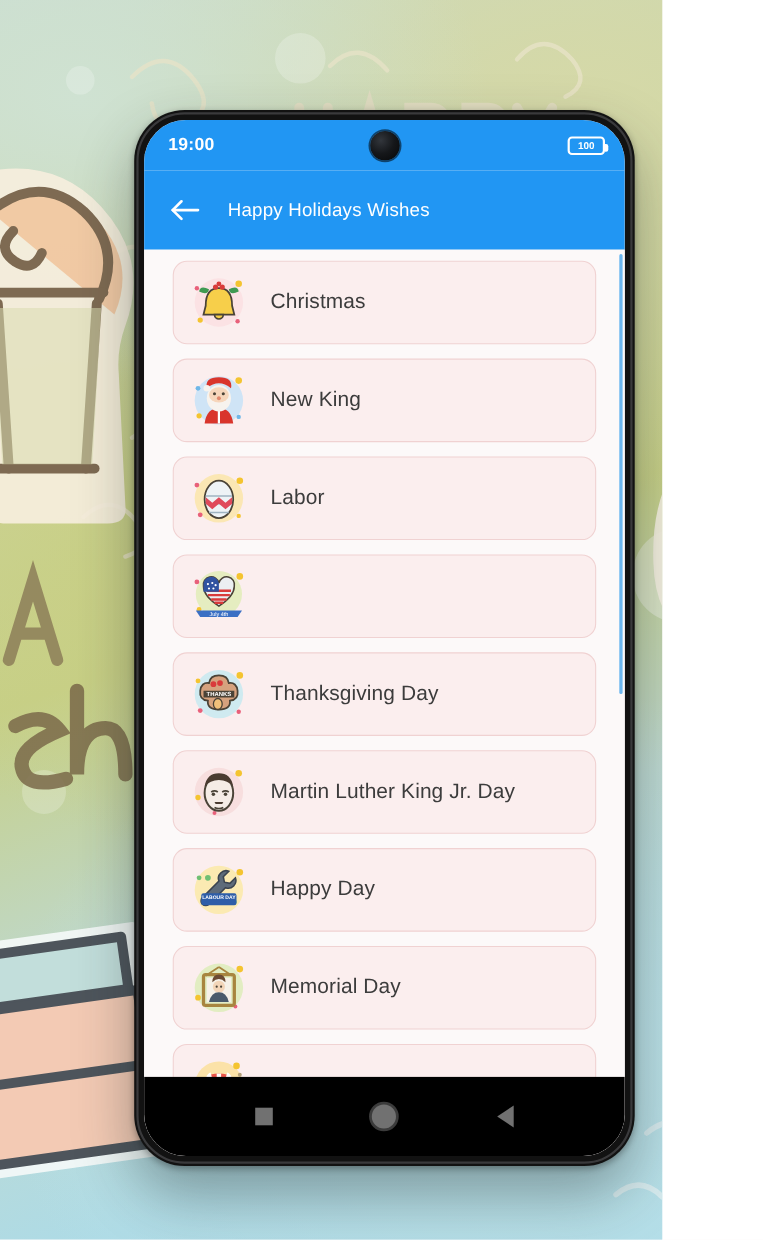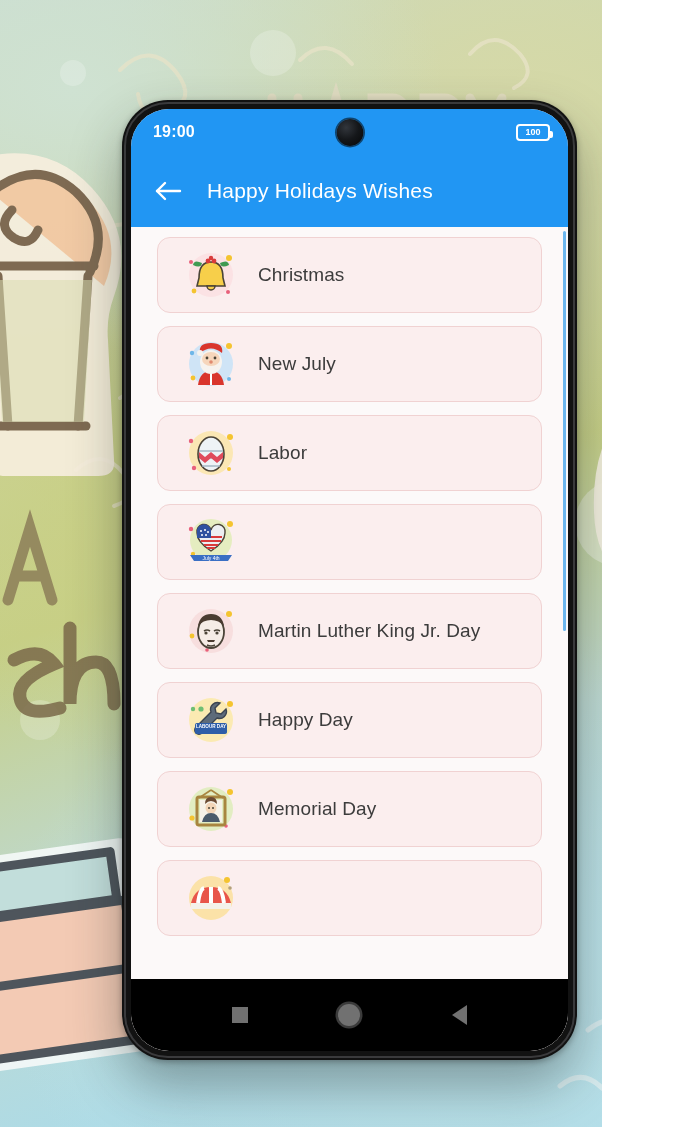--- a/index.html
+++ b/index.html
@@ -116,21 +116,21 @@
     padding: 0 20px;
     gap: 22px;
   }
   #back-button {
     width: 34px; height: 34px;
     display: flex; align-items: center; justify-content: center;
     cursor: pointer;
   }
   #app-title {
     color: #ffffff;
-    font-size: 21px;
+    font-size: 17px;
     font-weight: 400;
     letter-spacing: .2px;
   }
 
   
   #holiday-list {
     position: relative;
     height: calc(100% - 46px - 72px);
     background: #fcf9f9;
     padding: 10px 0 0 0;
@@ -138,21 +138,21 @@
   }
   .list-item {
     position: relative;
     margin: 0 26px 13px 26px;
     height: 76px;
     background: #fbeeee;
     border: 1.5px solid #f0d2d2;
     border-radius: 13px;
     display: flex;
     align-items: center;
-    padding-left: 24px;
+    padding-left: 12px;
     cursor: pointer;
   }
   .item-icon {
     width: 58px; height: 58px;
     flex: 0 0 58px;
     position: relative;
   }
   .item-label {
     margin-left: 18px;
     font-size: 19px;
@@ -353,21 +353,21 @@
               <path d="M29 36 v14" stroke="#fff" stroke-width="2"></path>
               <ellipse cx="29" cy="27" rx="11" ry="12" fill="#f7f3ee"></ellipse>
               <ellipse cx="29" cy="24" rx="9" ry="7" fill="#f6d6bb"></ellipse>
               <path d="M18 18 q11 -9 22 0 q2 -10 -11 -10 q-13 0 -11 10z" fill="#d9352c"></path>
               <circle cx="18" cy="18" r="3" fill="#f7f3ee"></circle>
               <circle cx="25" cy="23" r="1.4" fill="#4a4337"></circle>
                 <circle cx="33" cy="23" r="1.4" fill="#4a4337"></circle>
               <circle cx="29" cy="27" r="1.8" fill="#e08a6f"></circle>
             </svg>
           </div>
-          <div class="item-label">New July</div>
+          <div class="item-label">New King</div>
         </div>
 
         <div class="list-item">
           <div class="item-icon">
             <svg viewBox="0 0 58 58" width="58" height="58">
               <circle cx="29" cy="29" r="22" fill="#fbe7b4"></circle>
               <circle cx="48" cy="13" r="3" fill="#f4c430"></circle>
                 <circle cx="9" cy="17" r="2.2" fill="#e8607a"></circle>
               <circle cx="12" cy="44" r="2.2" fill="#e8607a"></circle>
                 <circle cx="47" cy="45" r="2" fill="#f4c430"></circle>
@@ -397,20 +397,38 @@
                   <circle cx="26" cy="19" r="1"></circle>
                   <circle cx="20" cy="22" r="1"></circle>
                   <circle cx="24" cy="22" r="1"></circle>
                 </g>
               <path d="M8 42 h42 l-4 6 h-34z" fill="#3a6fc4"></path>
               <text x="29" y="46.6" font-size="5" fill="#ffffff" text-anchor="middle" font-family="'Liberation Sans', sans-serif">July 4th</text>
             </svg>
           </div>
         </div>
 
+        <div class="list-item">
+          <div class="item-icon">
+            <svg viewBox="0 0 58 58" width="58" height="58">
+              <circle cx="29" cy="29" r="22" fill="#cfeaf0"></circle>
+              <circle cx="48" cy="12" r="3" fill="#f4c430"></circle>
+                <circle cx="10" cy="17" r="2.2" fill="#f4c430"></circle>
+              <circle cx="12" cy="44" r="2.2" fill="#e8607a"></circle>
+                <circle cx="47" cy="45" r="2" fill="#e8607a"></circle>
+              <path d="M29 12 q8 0 9 7 q7 -1 8 7 q1 8 -7 9 q1 8 -10 8 q-11 0 -10 -8 q-8 -1 -7 -9 q1 -8 8 -7 q1 -7 9 -7z" fill="#d6a27e" stroke="#4a4337" stroke-width="1.6"></path>
+              <circle cx="24" cy="20" r="2.6" fill="#d93b3b"></circle>
+                <circle cx="30" cy="19" r="2.6" fill="#d93b3b"></circle>
+              <path d="M15 26 h28 v6 h-28z" fill="#4a4337"></path>
+              <text x="29" y="30.8" font-size="5.4" fill="#ffffff" text-anchor="middle" font-weight="bold" font-family="'Liberation Sans', sans-serif">THANKS</text>
+              <ellipse cx="28" cy="38" rx="4" ry="5" fill="#f0c07a" stroke="#4a4337" stroke-width="1.2"></ellipse>
+            </svg>
+          </div>
+          <div class="item-label">Thanksgiving Day</div>
+        </div>
 
         <div class="list-item">
           <div class="item-icon">
             <svg viewBox="0 0 58 58" width="58" height="58">
               <circle cx="29" cy="29" r="22" fill="#f7dede"></circle>
               <circle cx="47" cy="12" r="3" fill="#f4c430"></circle>
                 <circle cx="10" cy="34" r="2.4" fill="#f4c430"></circle>
               <circle cx="25" cy="48" r="1.8" fill="#e8607a"></circle>
               <ellipse cx="29" cy="30" rx="13" ry="16" fill="#f5ece6" stroke="#4a4337" stroke-width="1.8"></ellipse>
               <path d="M16 24 q2 -12 13 -12 q11 0 13 12 q-5 -6 -13 -6 q-8 0 -13 6z" fill="#4a3b30"></path>

